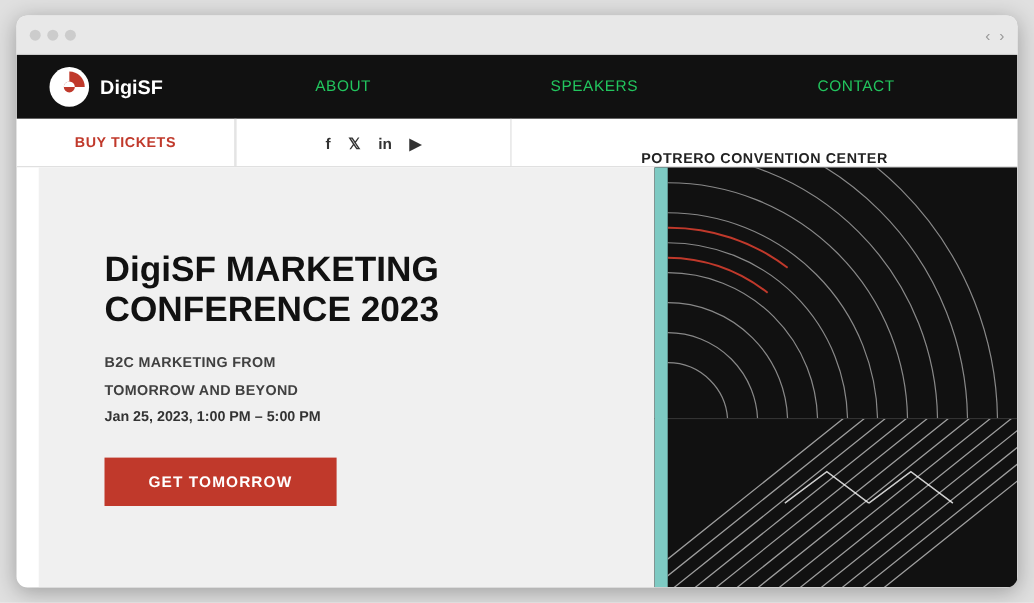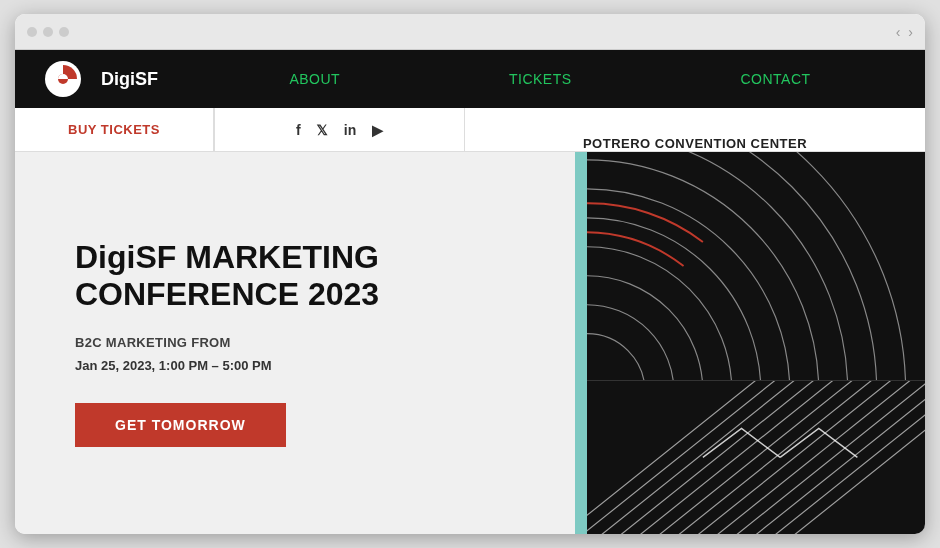--- a/index.html
+++ b/index.html
@@ -70,21 +70,21 @@
       height: 58px;
       display: flex;
       align-items: center;
       padding: 0 30px;
       flex-shrink: 0;
     }
 
     .logo-area {
       display: flex;
       align-items: center;
-      gap: 20px;
+      gap: 10px;
       width: 160px;
     }
 
     .logo-icon {
       width: 36px;
       height: 36px;
       border-radius: 50%;
       background: #fff;
       display: flex;
       align-items: center;
@@ -171,20 +171,21 @@
       font-weight: bold;
       letter-spacing: 0.5px;
       color: #222;
     }
 
     
     .hero {
       flex: 1;
       display: flex;
       overflow: hidden;
+      margin-left: 20px;
     }
 
     .hero-left {
       width: 560px;
       background: #f0f0f0;
       padding: 50px 60px;
       display: flex;
       flex-direction: column;
       justify-content: center;
       flex-shrink: 0;
@@ -297,21 +298,21 @@
             <path d="M11 16 A5 5 0 0 1 21 16" fill="white"></path>
           </svg>
         </div>
         <span class="logo-text">DigiSF</span>
       </div>
       <ul class="nav-links">
         <li>
           <a href="#">ABOUT</a>
         </li>
         <li>
-          <a href="#">TICKETS</a>
+          <a href="#">SPEAKERS</a>
         </li>
         <li>
           <a href="#">CONTACT</a>
         </li>
       </ul>
     </nav>
 
     <div class="sub-nav">
       <div class="sub-nav-tickets">
         <a href="#" class="sub-nav-tickets" style="text-decoration:none; color:#c0392b; font-size:13px; font-weight:bold;">BUY TICKETS</a>
@@ -325,20 +326,21 @@
       <div class="sub-nav-venue">
         <span>POTRERO CONVENTION CENTER</span>
       </div>
     </div>
 
     <div class="hero">
 
       <div class="hero-left">
         <h1 class="hero-title">DigiSF MARKETING CONFERENCE 2023</h1>
         <p class="hero-subtitle">B2C MARKETING FROM</p>
+        <p class="hero-subtitle">TOMORROW AND BEYOND</p>
         <p class="hero-date">Jan 25, 2023, 1:00 PM – 5:00 PM</p>
         <button class="get-tickets-btn">GET TOMORROW</button>
       </div>
 
       <div class="hero-right">
 
         <div class="teal-strip"></div>
 
         <div class="hero-right-top">
           <svg class="hero-svg" viewBox="0 0 350 260" preserveAspectRatio="xMidYMid slice">

